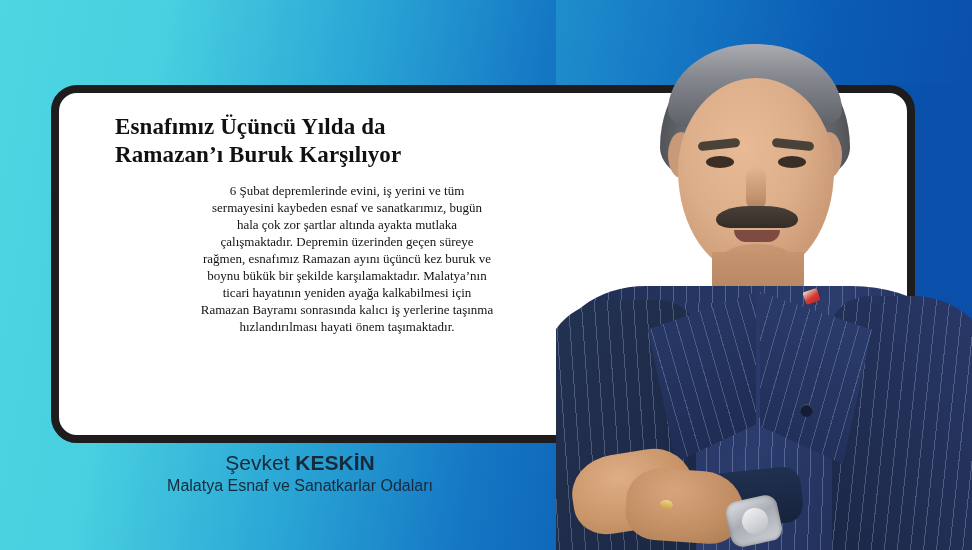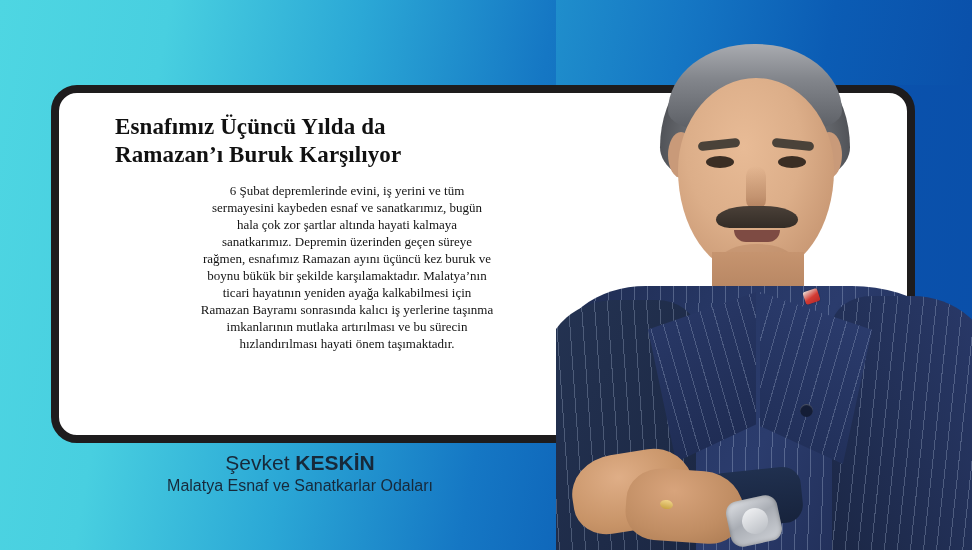--- a/index.html
+++ b/index.html
@@ -208,27 +208,26 @@
     <div id="card-inner">
 
       <div class="headline">
         <span class="l1">Esnafımız Üçüncü Yılda da</span>
         <span class="l2">Ramazan’ı Buruk Karşılıyor</span>
       </div>
 
       <div class="bodycopy">
         <p>6 Şubat depremlerinde evini, iş yerini ve tüm</p>
         <p>sermayesini kaybeden esnaf ve sanatkarımız, bugün</p>
-        <p>hala çok zor şartlar altında hayati kalmaya</p>
-        <p>sanatkarımız. Depremin üzerinden geçen süreye</p>
+        <p>hala çok zor şartlar altında ayakta mutlaka</p>
+        <p>çalışmaktadır. Depremin üzerinden geçen süreye</p>
         <p>rağmen, esnafımız Ramazan ayını üçüncü kez buruk ve</p>
         <p>boynu bükük bir şekilde karşılamaktadır. Malatya’nın</p>
         <p>ticari hayatının yeniden ayağa kalkabilmesi için</p>
         <p>Ramazan Bayramı sonrasında kalıcı iş yerlerine taşınma</p>
-        <p>imkanlarının mutlaka artırılması ve bu sürecin</p>
         <p>hızlandırılması hayati önem taşımaktadır.</p>
       </div>
 
     </div>
   </div>
 
   <div id="photo">
     <div class="pc hair"></div>
     <div class="pc hair2"></div>
     <div class="pc ear-l"></div>

